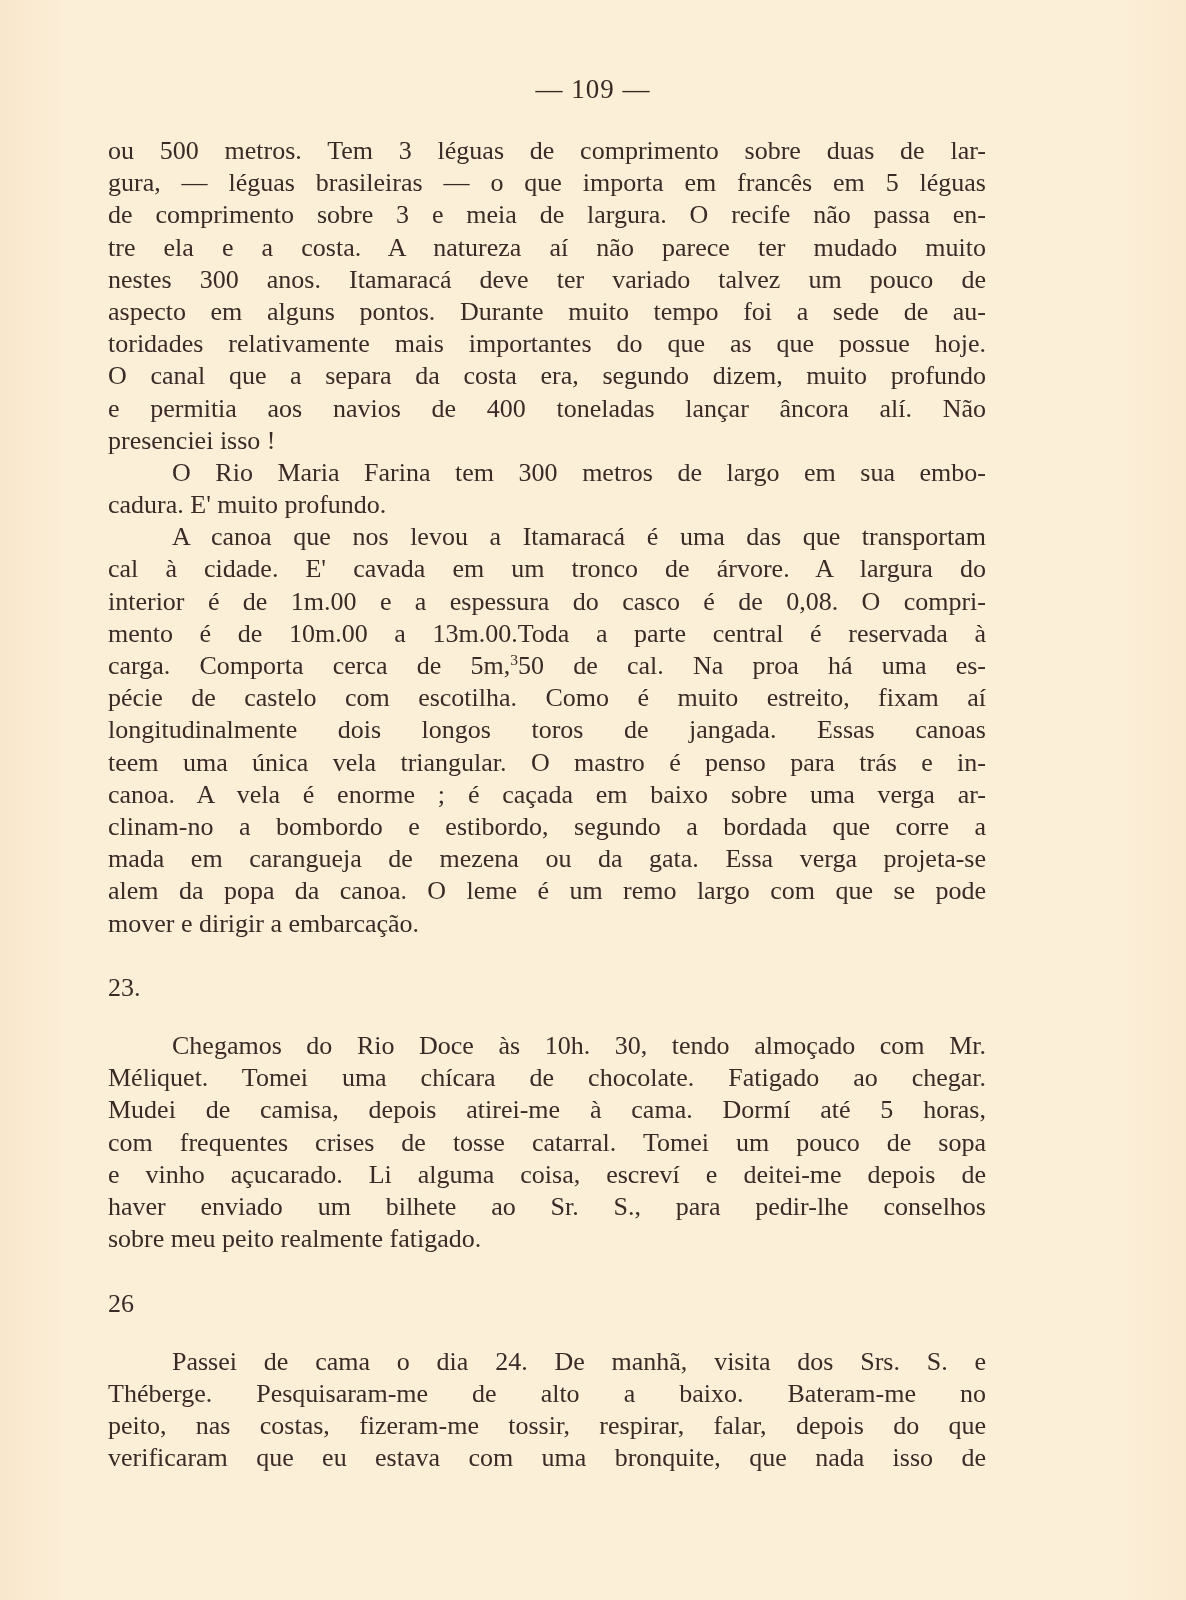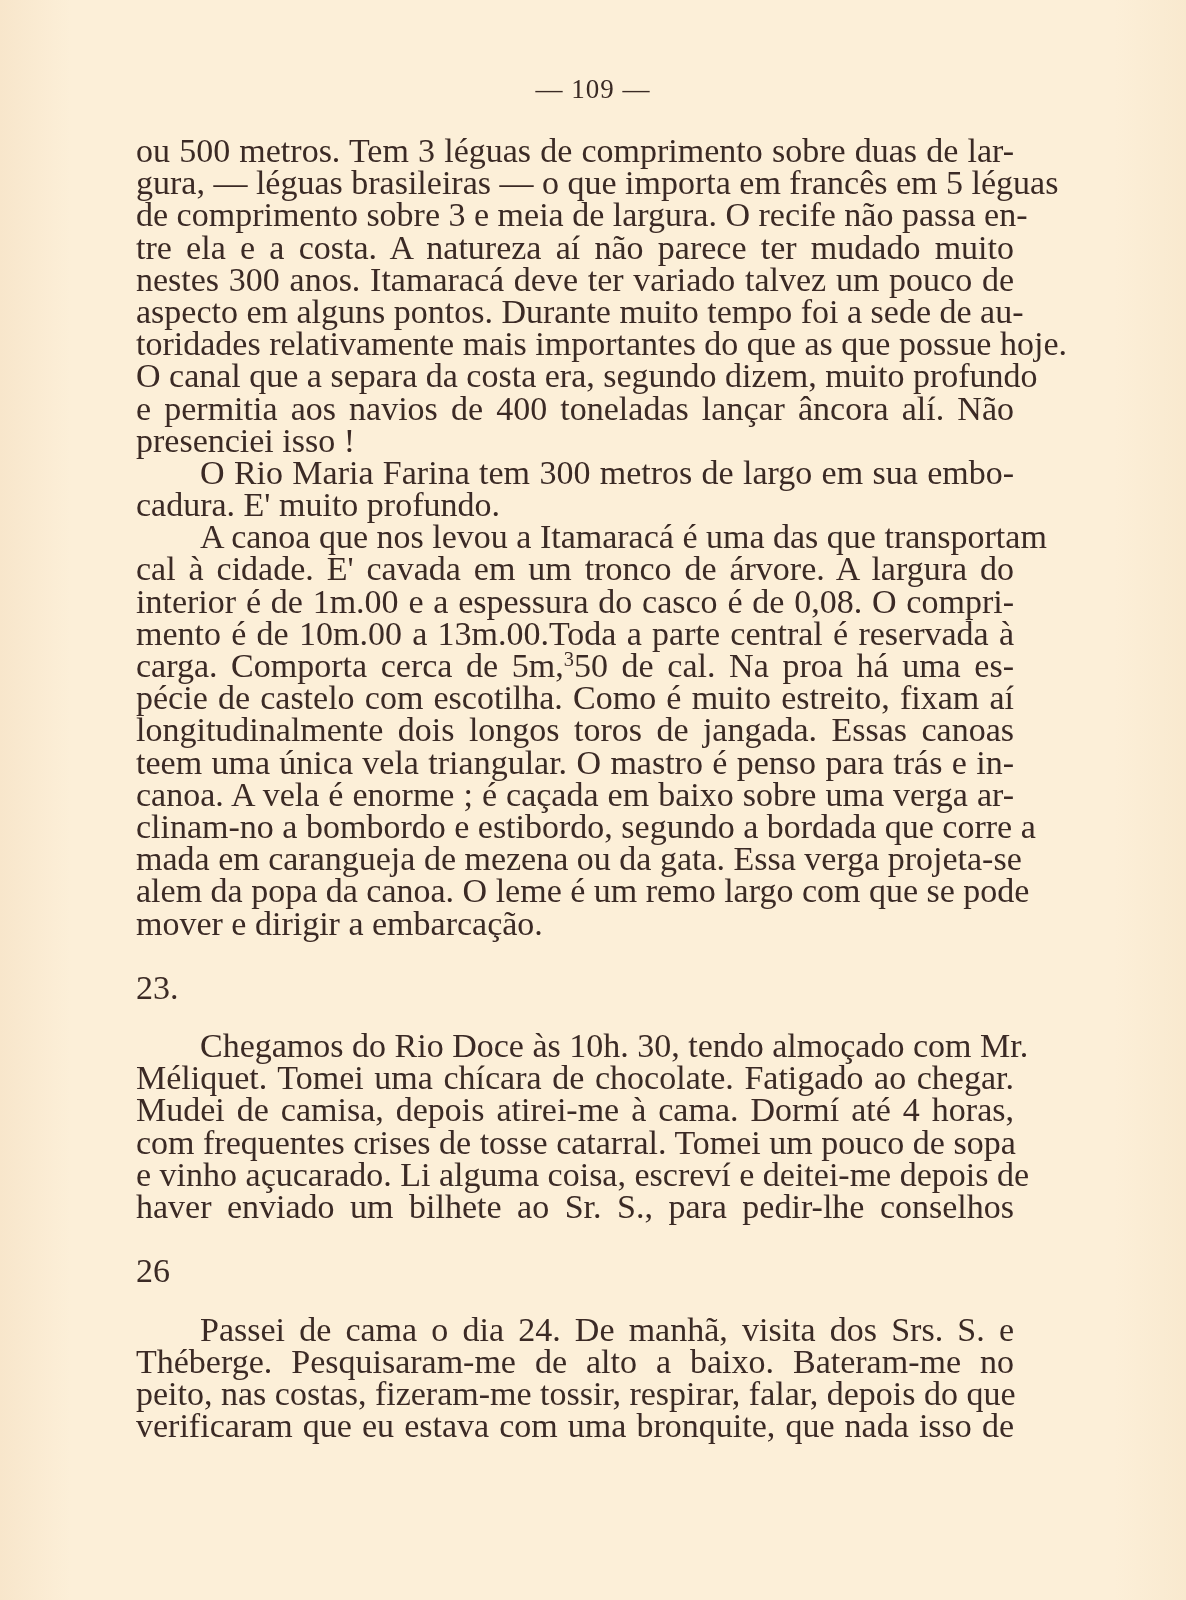--- a/index.html
+++ b/index.html
@@ -26,25 +26,25 @@
       left: 0;
       width: 1186px;
       text-align: center;
       font-family: "Liberation Serif", "DejaVu Serif", serif;
       font-size: 27px;
       color: #3a2a24;
       letter-spacing: 1px;
     }
     .text-block {
       position: absolute;
-      left: 136px;
+      left: 108px;
       top: 135px;
       width: 878px;
       font-family: "Liberation Serif", "DejaVu Serif", serif;
-      font-size: 34px;
+      font-size: 26px;
       line-height: 32.2px;
       color: #3b2a25;
     }
     .line {
       display: block;
       white-space: nowrap;
       height: 32.2px;
       text-align: justify;
       text-align-last: justify;
     }
@@ -106,24 +106,25 @@
       <span class="line last">mover e dirigir a embarcação.</span>
     </div>
 
     <span class="gap"></span>
 
     <span class="heading italic">23.</span>
     <span class="gap-small"></span>
     <div>
       <span class="line indent">Chegamos do Rio Doce às 10h. 30, tendo almoçado com Mr.</span>
       <span class="line">Méliquet.  Tomei uma chícara de chocolate.  Fatigado ao chegar.</span>
-      <span class="line">Mudei de camisa, depois atirei-me à cama.  Dormí até 4 horas,</span>
+      <span class="line">Mudei de camisa, depois atirei-me à cama.  Dormí até 5 horas,</span>
       <span class="line">com frequentes crises de tosse catarral.  Tomei um pouco de sopa</span>
       <span class="line">e vinho açucarado.  Li alguma coisa, escreví e deitei-me depois de</span>
       <span class="line">haver enviado um bilhete ao Sr. S., para pedir-lhe conselhos</span>
+      <span class="line last">sobre meu peito realmente fatigado.</span>
     </div>
 
     <span class="gap"></span>
 
     <span class="heading">26</span>
     <span class="gap-small"></span>
     <div>
       <span class="line indent">Passei de cama o dia 24.  De manhã, visita dos Srs. S. e</span>
       <span class="line">Théberge.  Pesquisaram-me de alto a baixo.  Bateram-me no</span>
       <span class="line">peito, nas costas, fizeram-me tossir, respirar, falar, depois do que</span>

